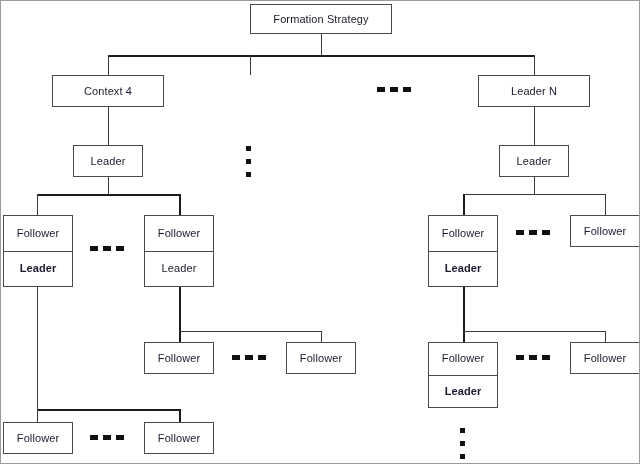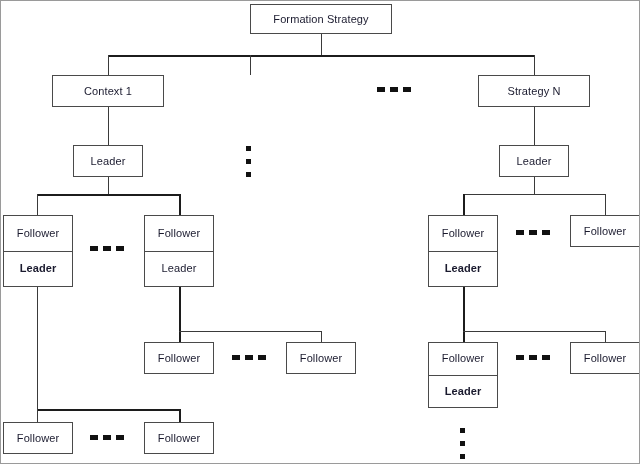--- a/index.html
+++ b/index.html
@@ -104,34 +104,34 @@
   <div class="node" style="left:249px; top:3px; width:142px; height:30px;">
     <div class="cell">Formation Strategy</div>
   </div>
 
   <div class="vline" style="left:320px; top:33px; height:21px;"></div>
 
   <div class="hline thick" style="left:107px; top:54px; width:426px;"></div>
 
   <div class="vline" style="left:107px; top:54px; height:20px;"></div>
   <div class="node" style="left:51px; top:74px; width:112px; height:32px;">
-    <div class="cell">Context 1</div>
+    <div class="cell">Context 4</div>
   </div>
 
   <div class="vline" style="left:249px; top:54px; height:20px;"></div>
 
   <div class="hdots" style="left:376px; top:86px;">
     <i></i>
       <i></i>
       <i></i>
   </div>
 
   <div class="vline" style="left:533px; top:54px; height:20px;"></div>
   <div class="node" style="left:477px; top:74px; width:112px; height:32px;">
-    <div class="cell">Strategy N</div>
+    <div class="cell">Leader N</div>
   </div>
 
   <div class="vline" style="left:107px; top:106px; height:38px;"></div>
   <div class="node" style="left:72px; top:144px; width:70px; height:32px;">
     <div class="cell">Leader</div>
   </div>
 
   <div class="vdots" style="left:245px; top:145px;">
     <i></i>
       <i></i>

